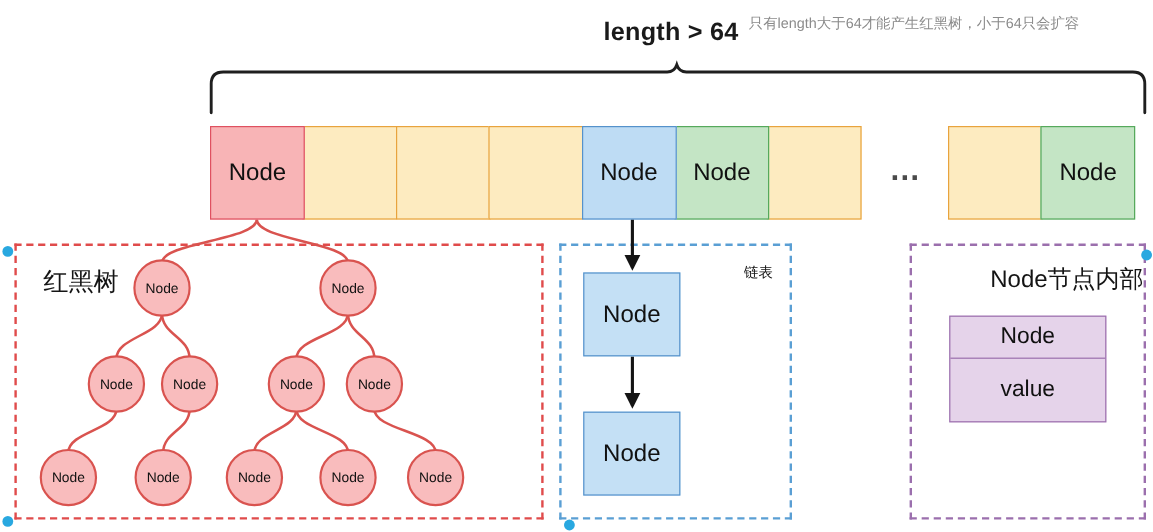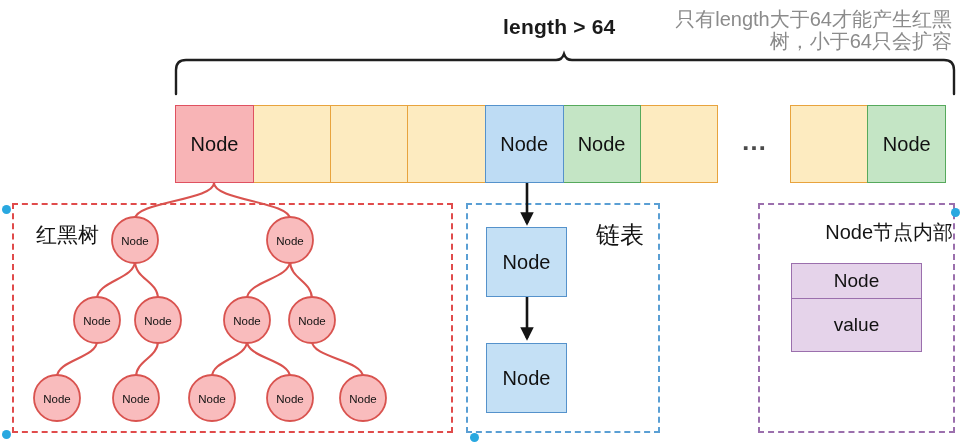--- a/index.html
+++ b/index.html
@@ -25,27 +25,27 @@
     left: 503px;
     top: 15px;
     font-size: 21px;
     font-weight: bold;
     color: #1a1a1a;
     white-space: nowrap;
     letter-spacing: .2px;
   }
   .note {
     position: absolute;
-    left: 640px;
+    left: 624px;
     top: 8px;
     width: 312px;
-    font-size: 20px;
+    font-size: 12px;
     line-height: 22px;
     color: #8b8b8b;
-    text-align: right;
+    text-align: left;
   }
 
   
   .brace {
     position: absolute;
     left: 170px;
     top: 48px;
     width: 790px;
     height: 48px;
   }
@@ -90,21 +90,21 @@
   }
 
   
   .panel {
     position: absolute;
     box-sizing: border-box;
     background: transparent;
   }
   .panel-title {
     position: absolute;
-    font-size: 24px;
+    font-size: 12px;
     color: #141414;
     white-space: nowrap;
   }
   #rbt-panel {
     left: 12px; top: 203px; width: 441px; height: 230px;
     border: 2px dashed #e04b4b;
   }
   #rbt-title { left: 22px; top: 16px; font-size: 21px; }
   #list-panel {
     left: 466px; top: 203px; width: 194px; height: 230px;

